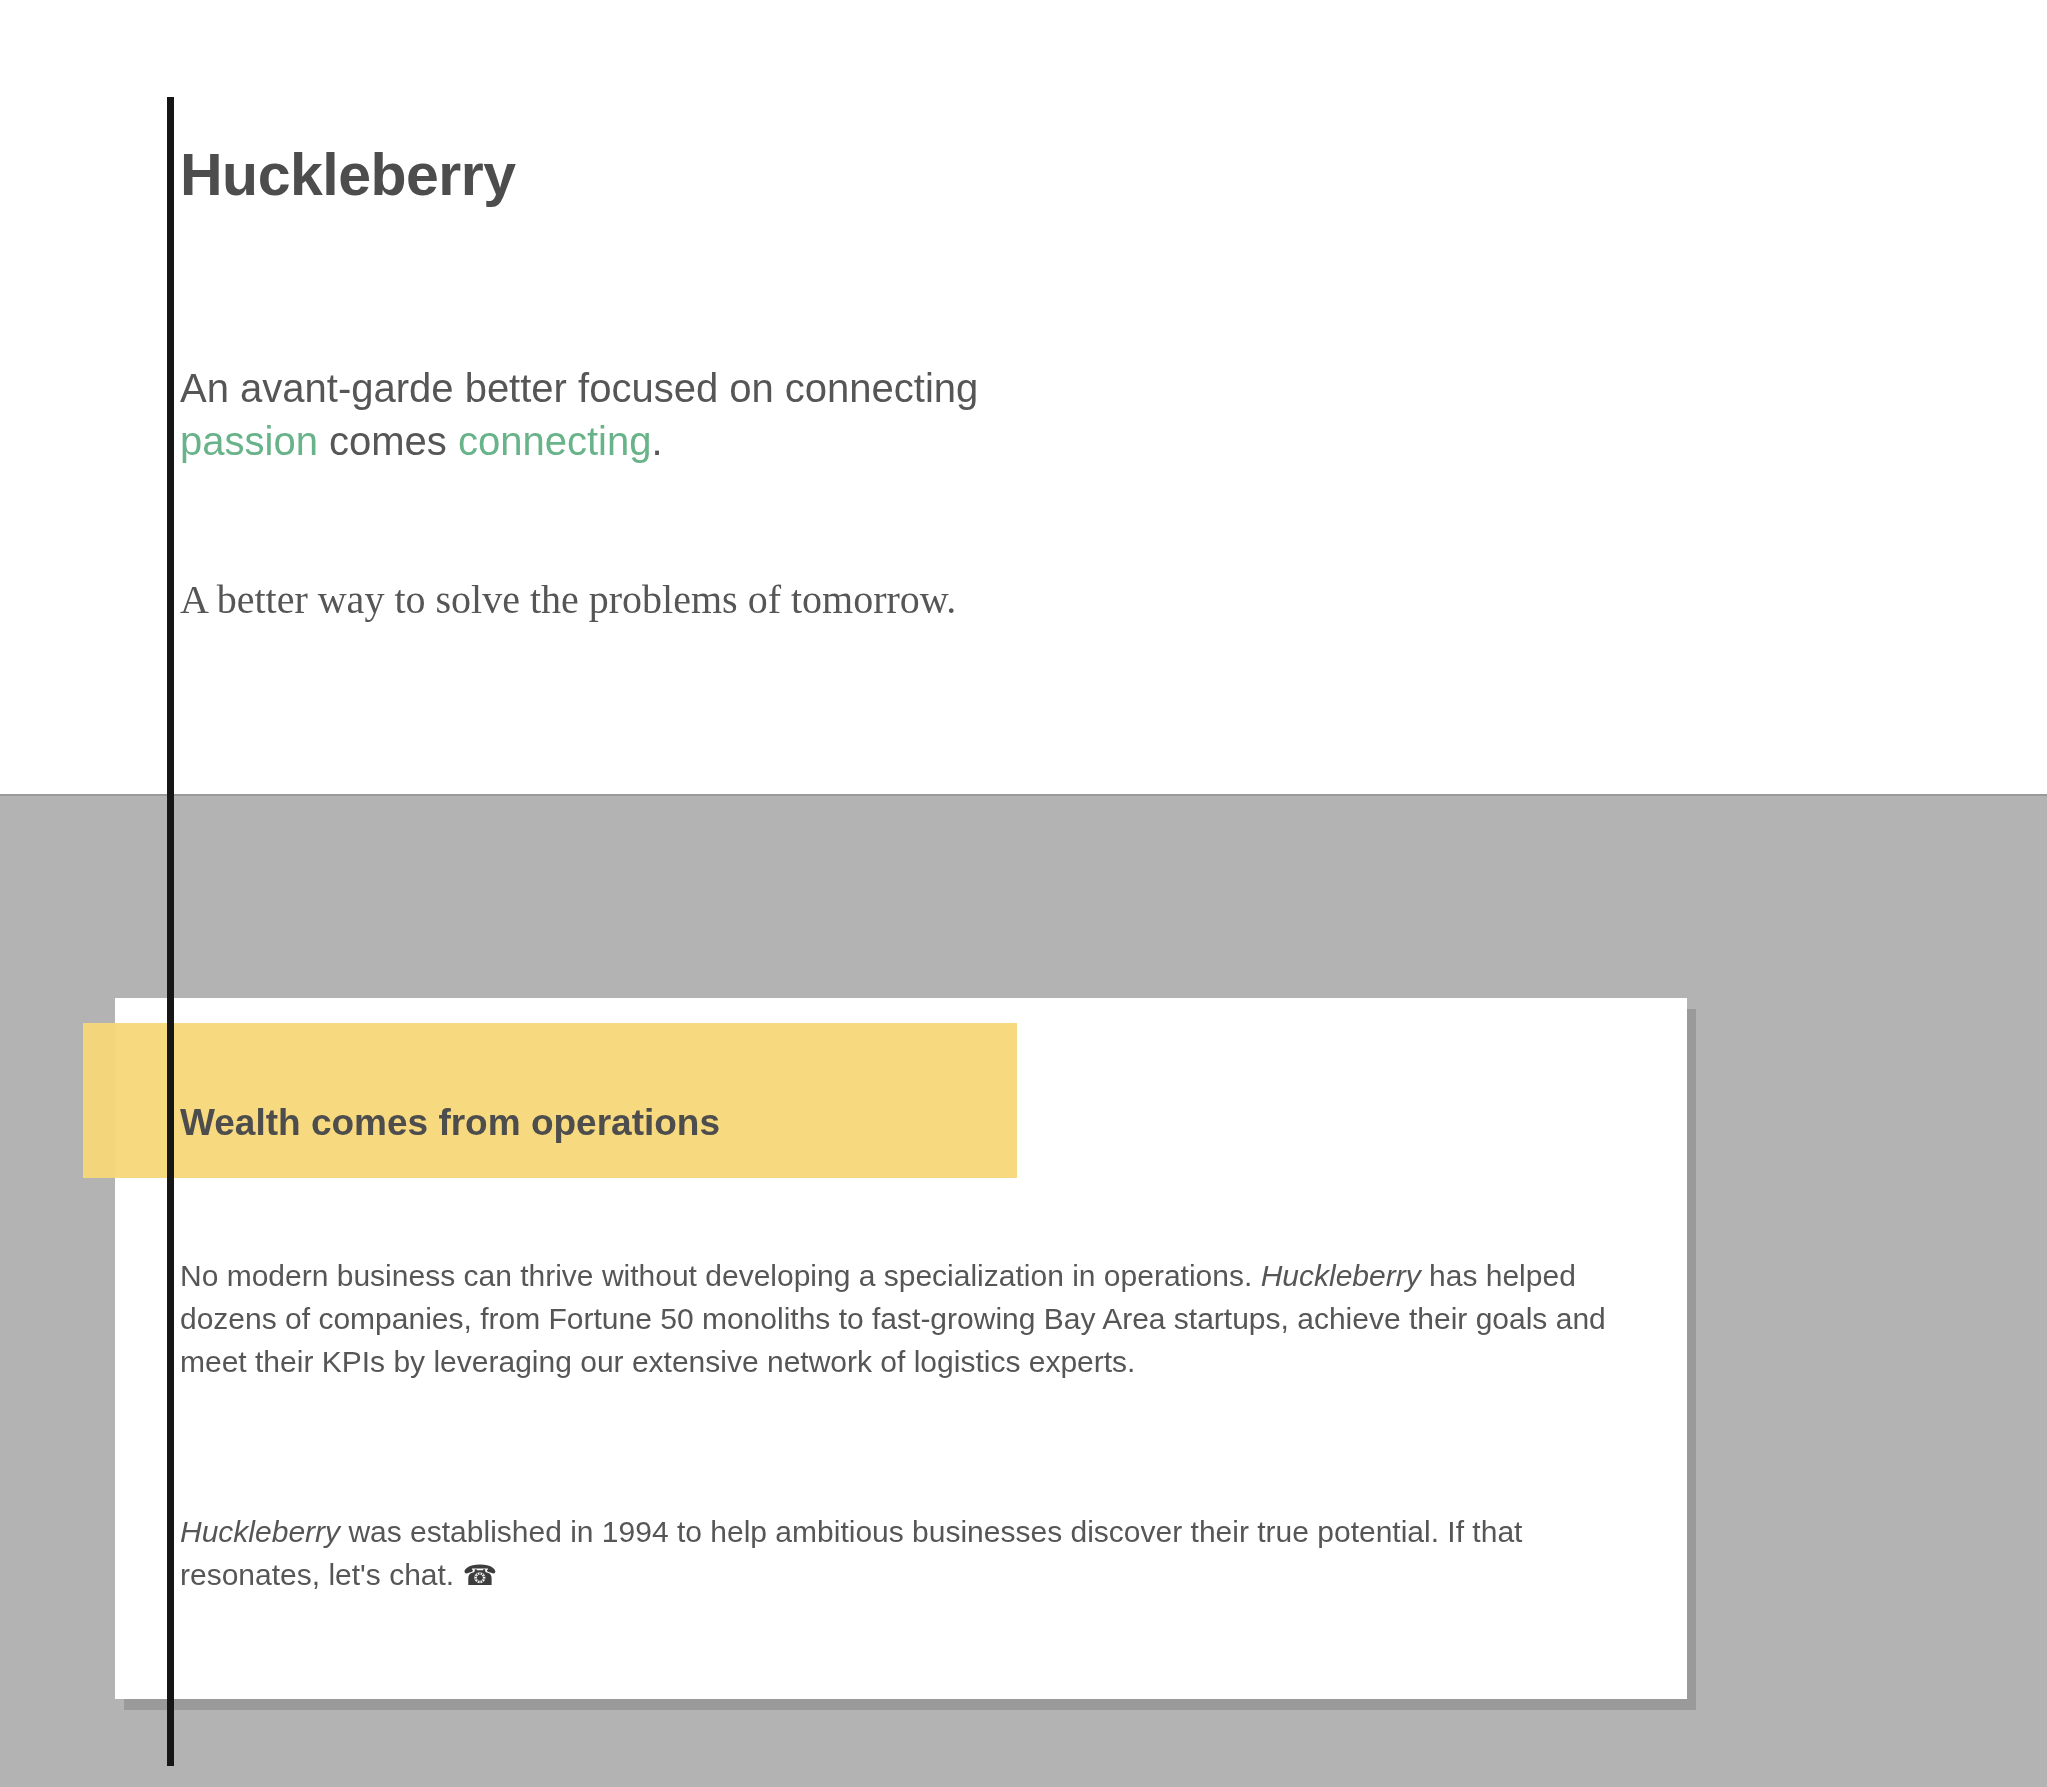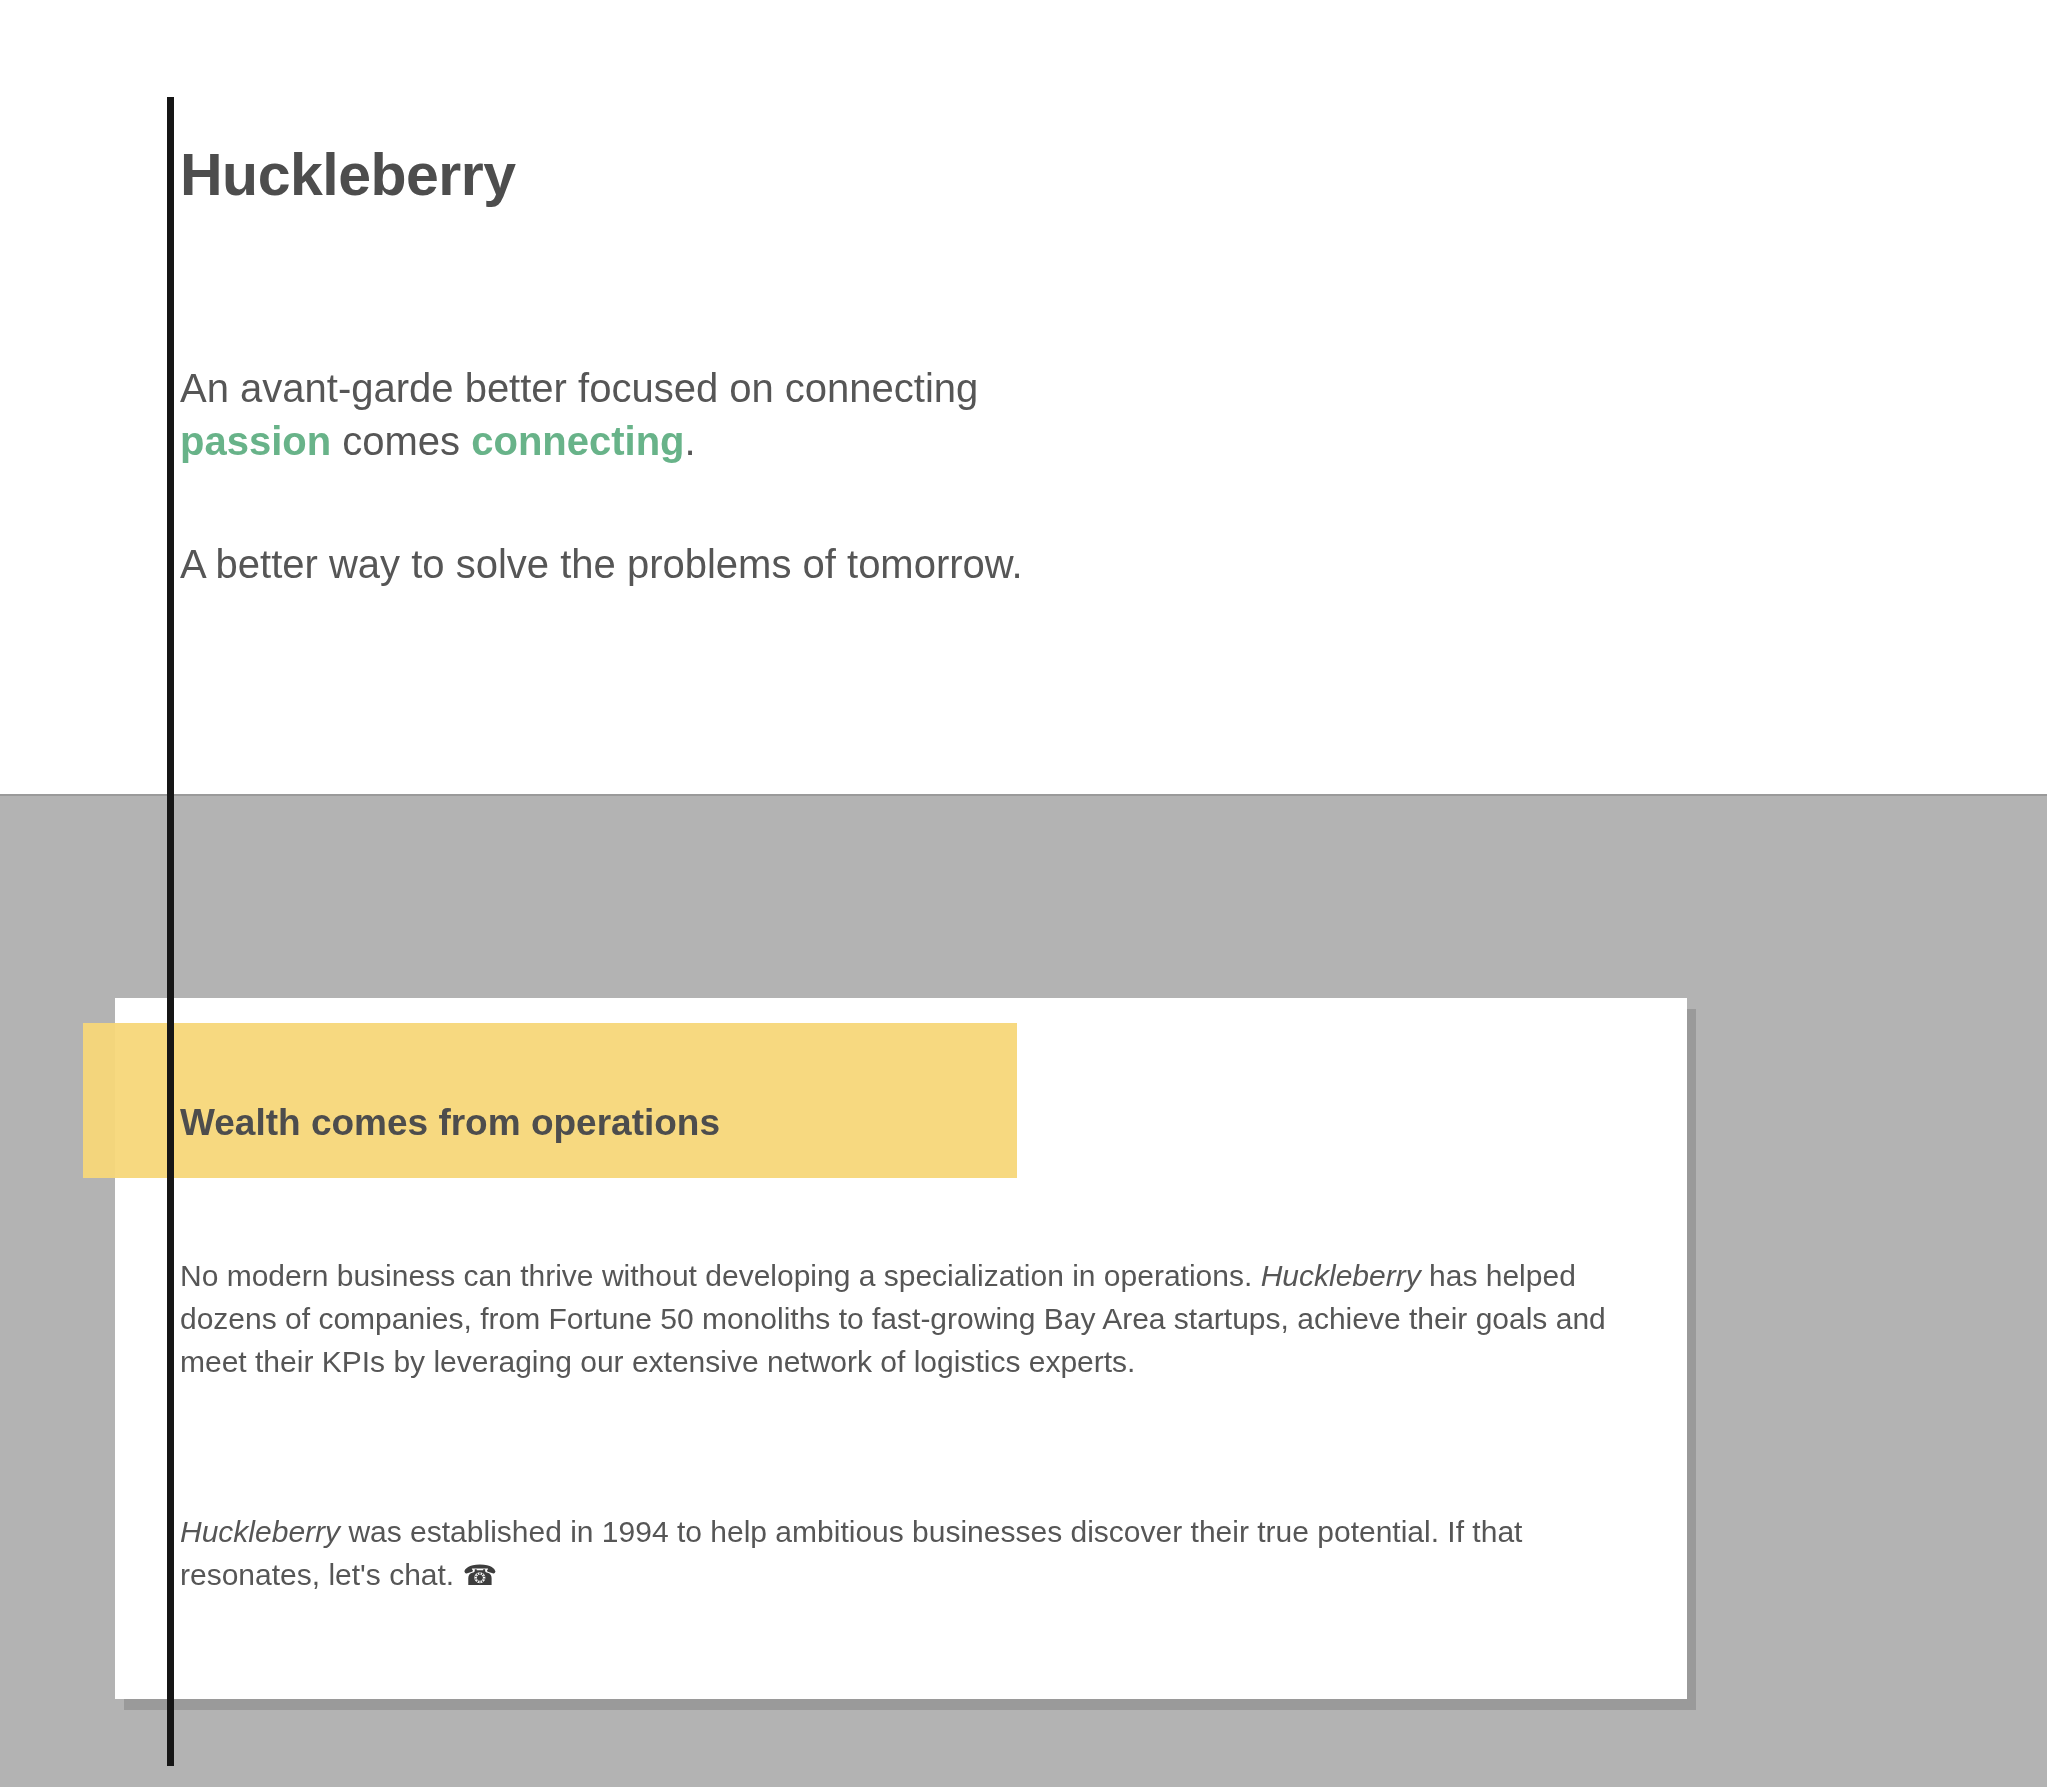--- a/index.html
+++ b/index.html
@@ -67,25 +67,25 @@
 
   .hero-para {
     position: absolute;
     left: 180px;
     width: 873px;
     font-size: 40px;
     line-height: 1.32;
     color: #565656;
   }
   #hero-para-1 { top: 322px; }
-  #hero-para-2 { top: 498px; }
+  #hero-para-2 { top: 534px; font-family: Liberation Serif, serif; }
 
   .accent {
     color: #68b389;
-    font-weight: bold;
+    font-weight: normal;
   }
 
   
   #card-shadow {
     position: absolute;
     left: 124px;
     top: 1009px;
     width: 1572px;
     height: 701px;
     background: #9a9a9a;

